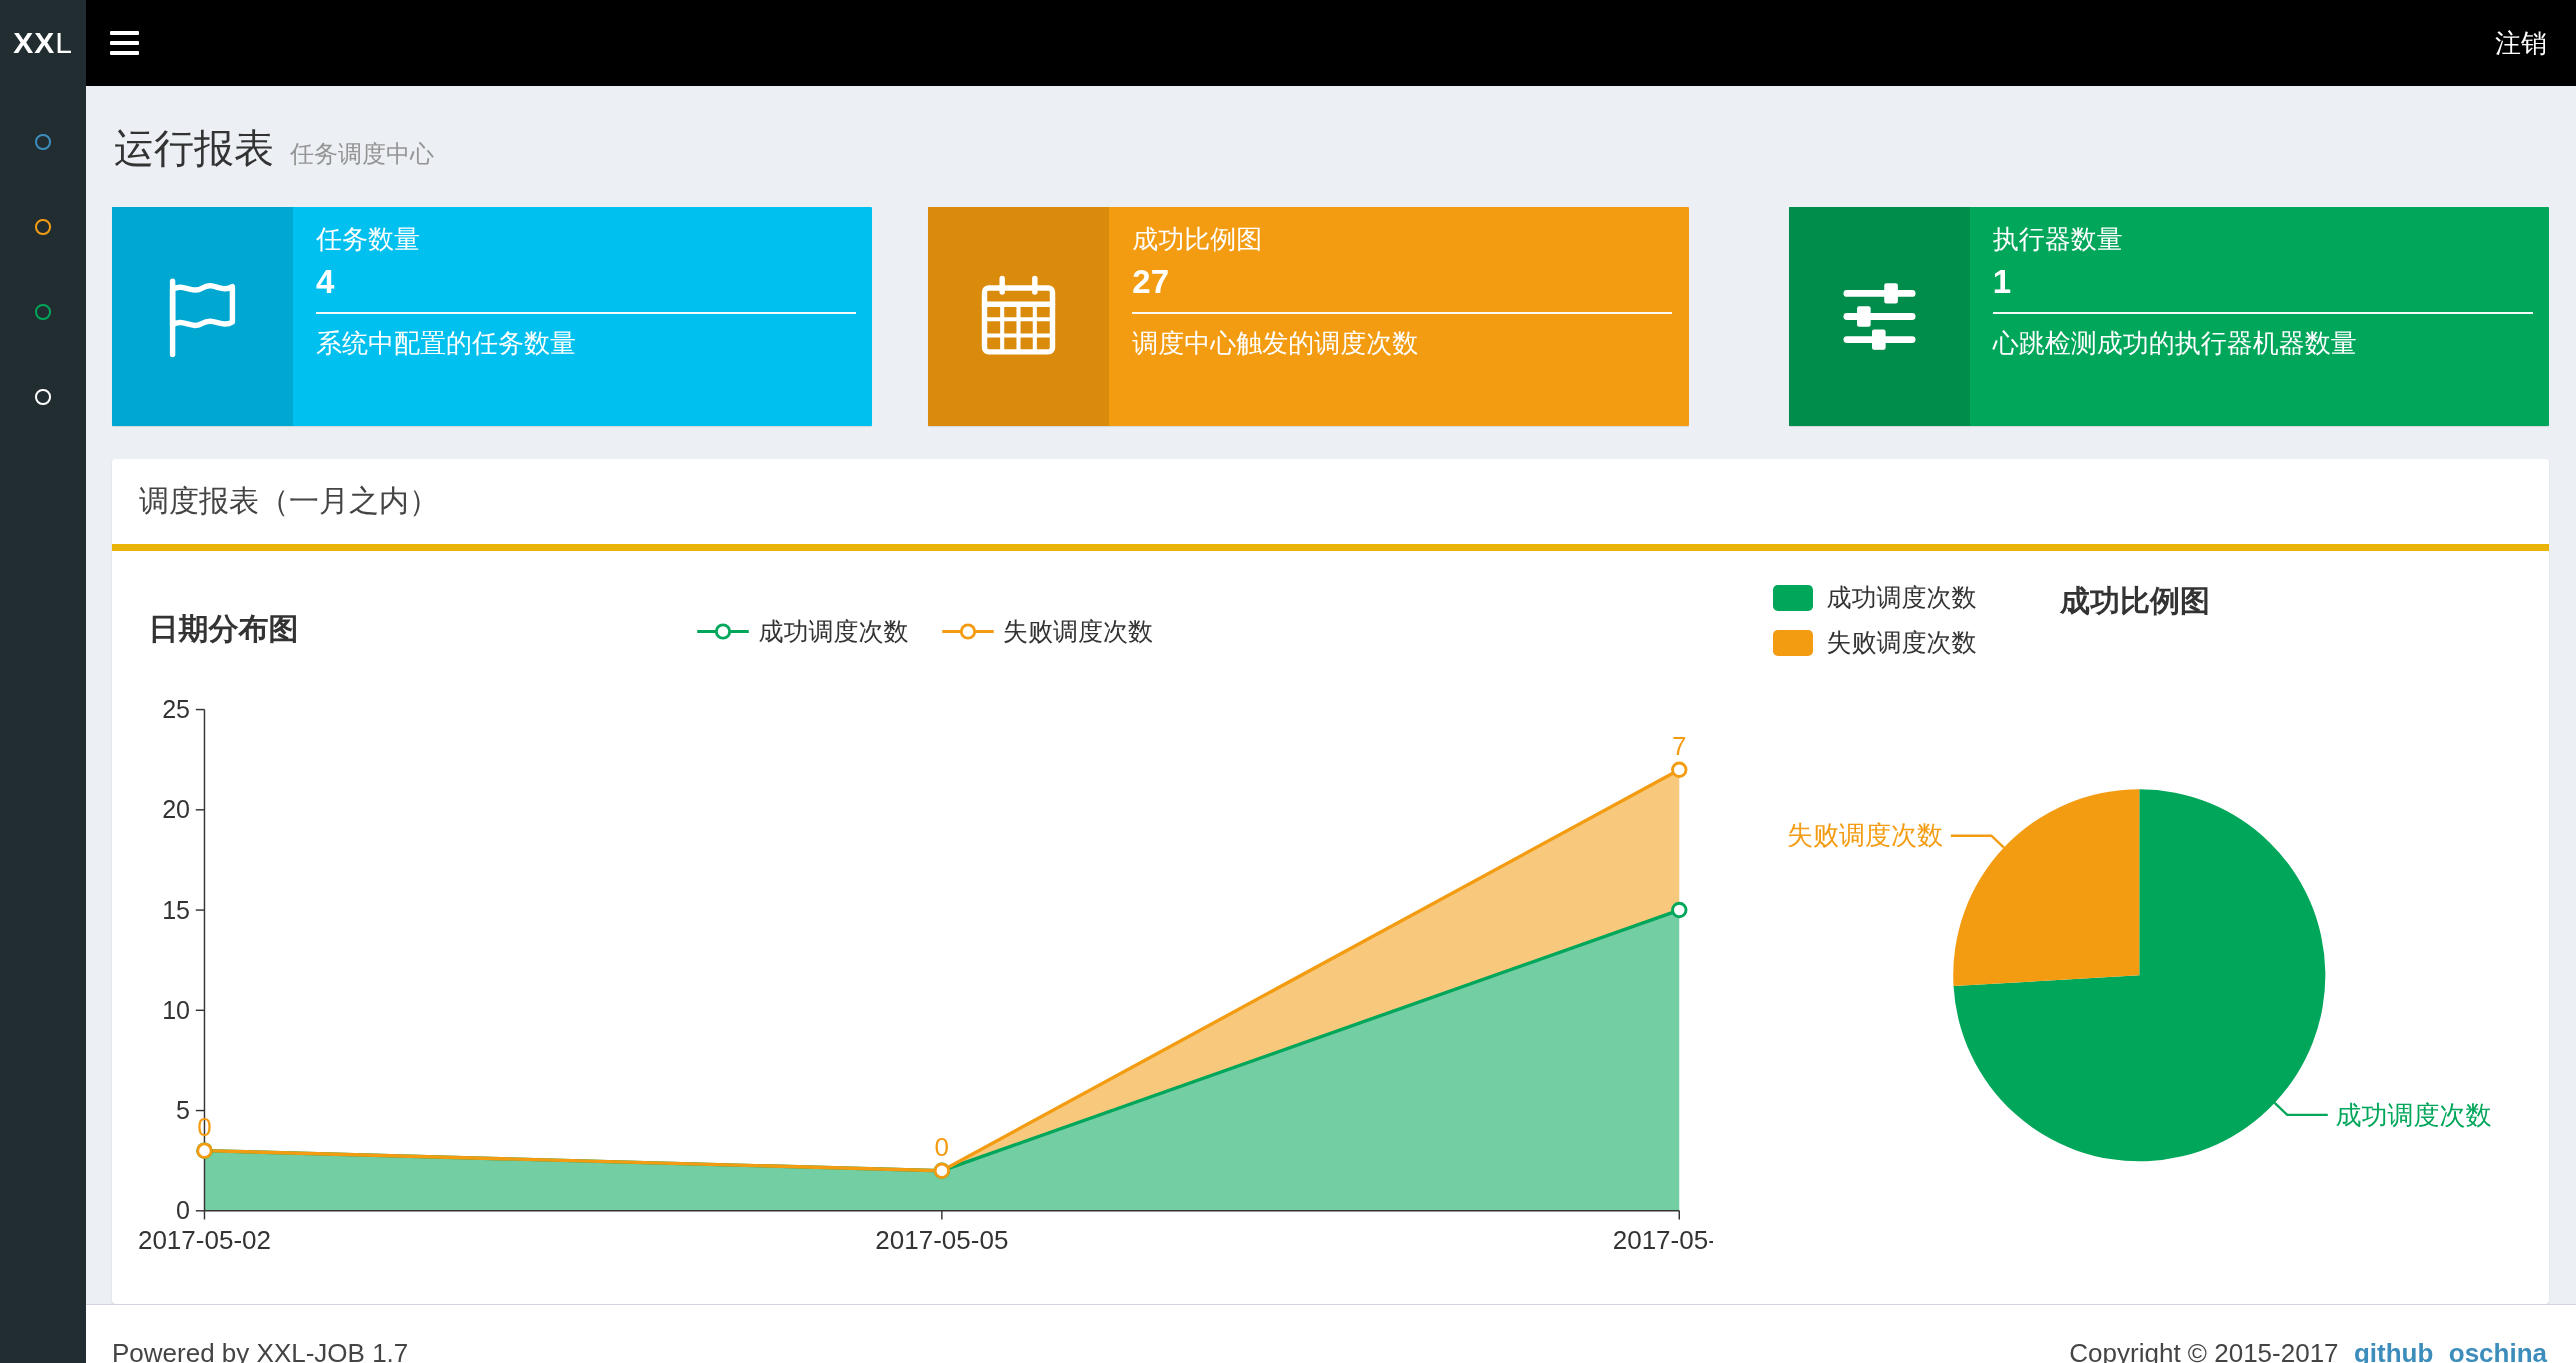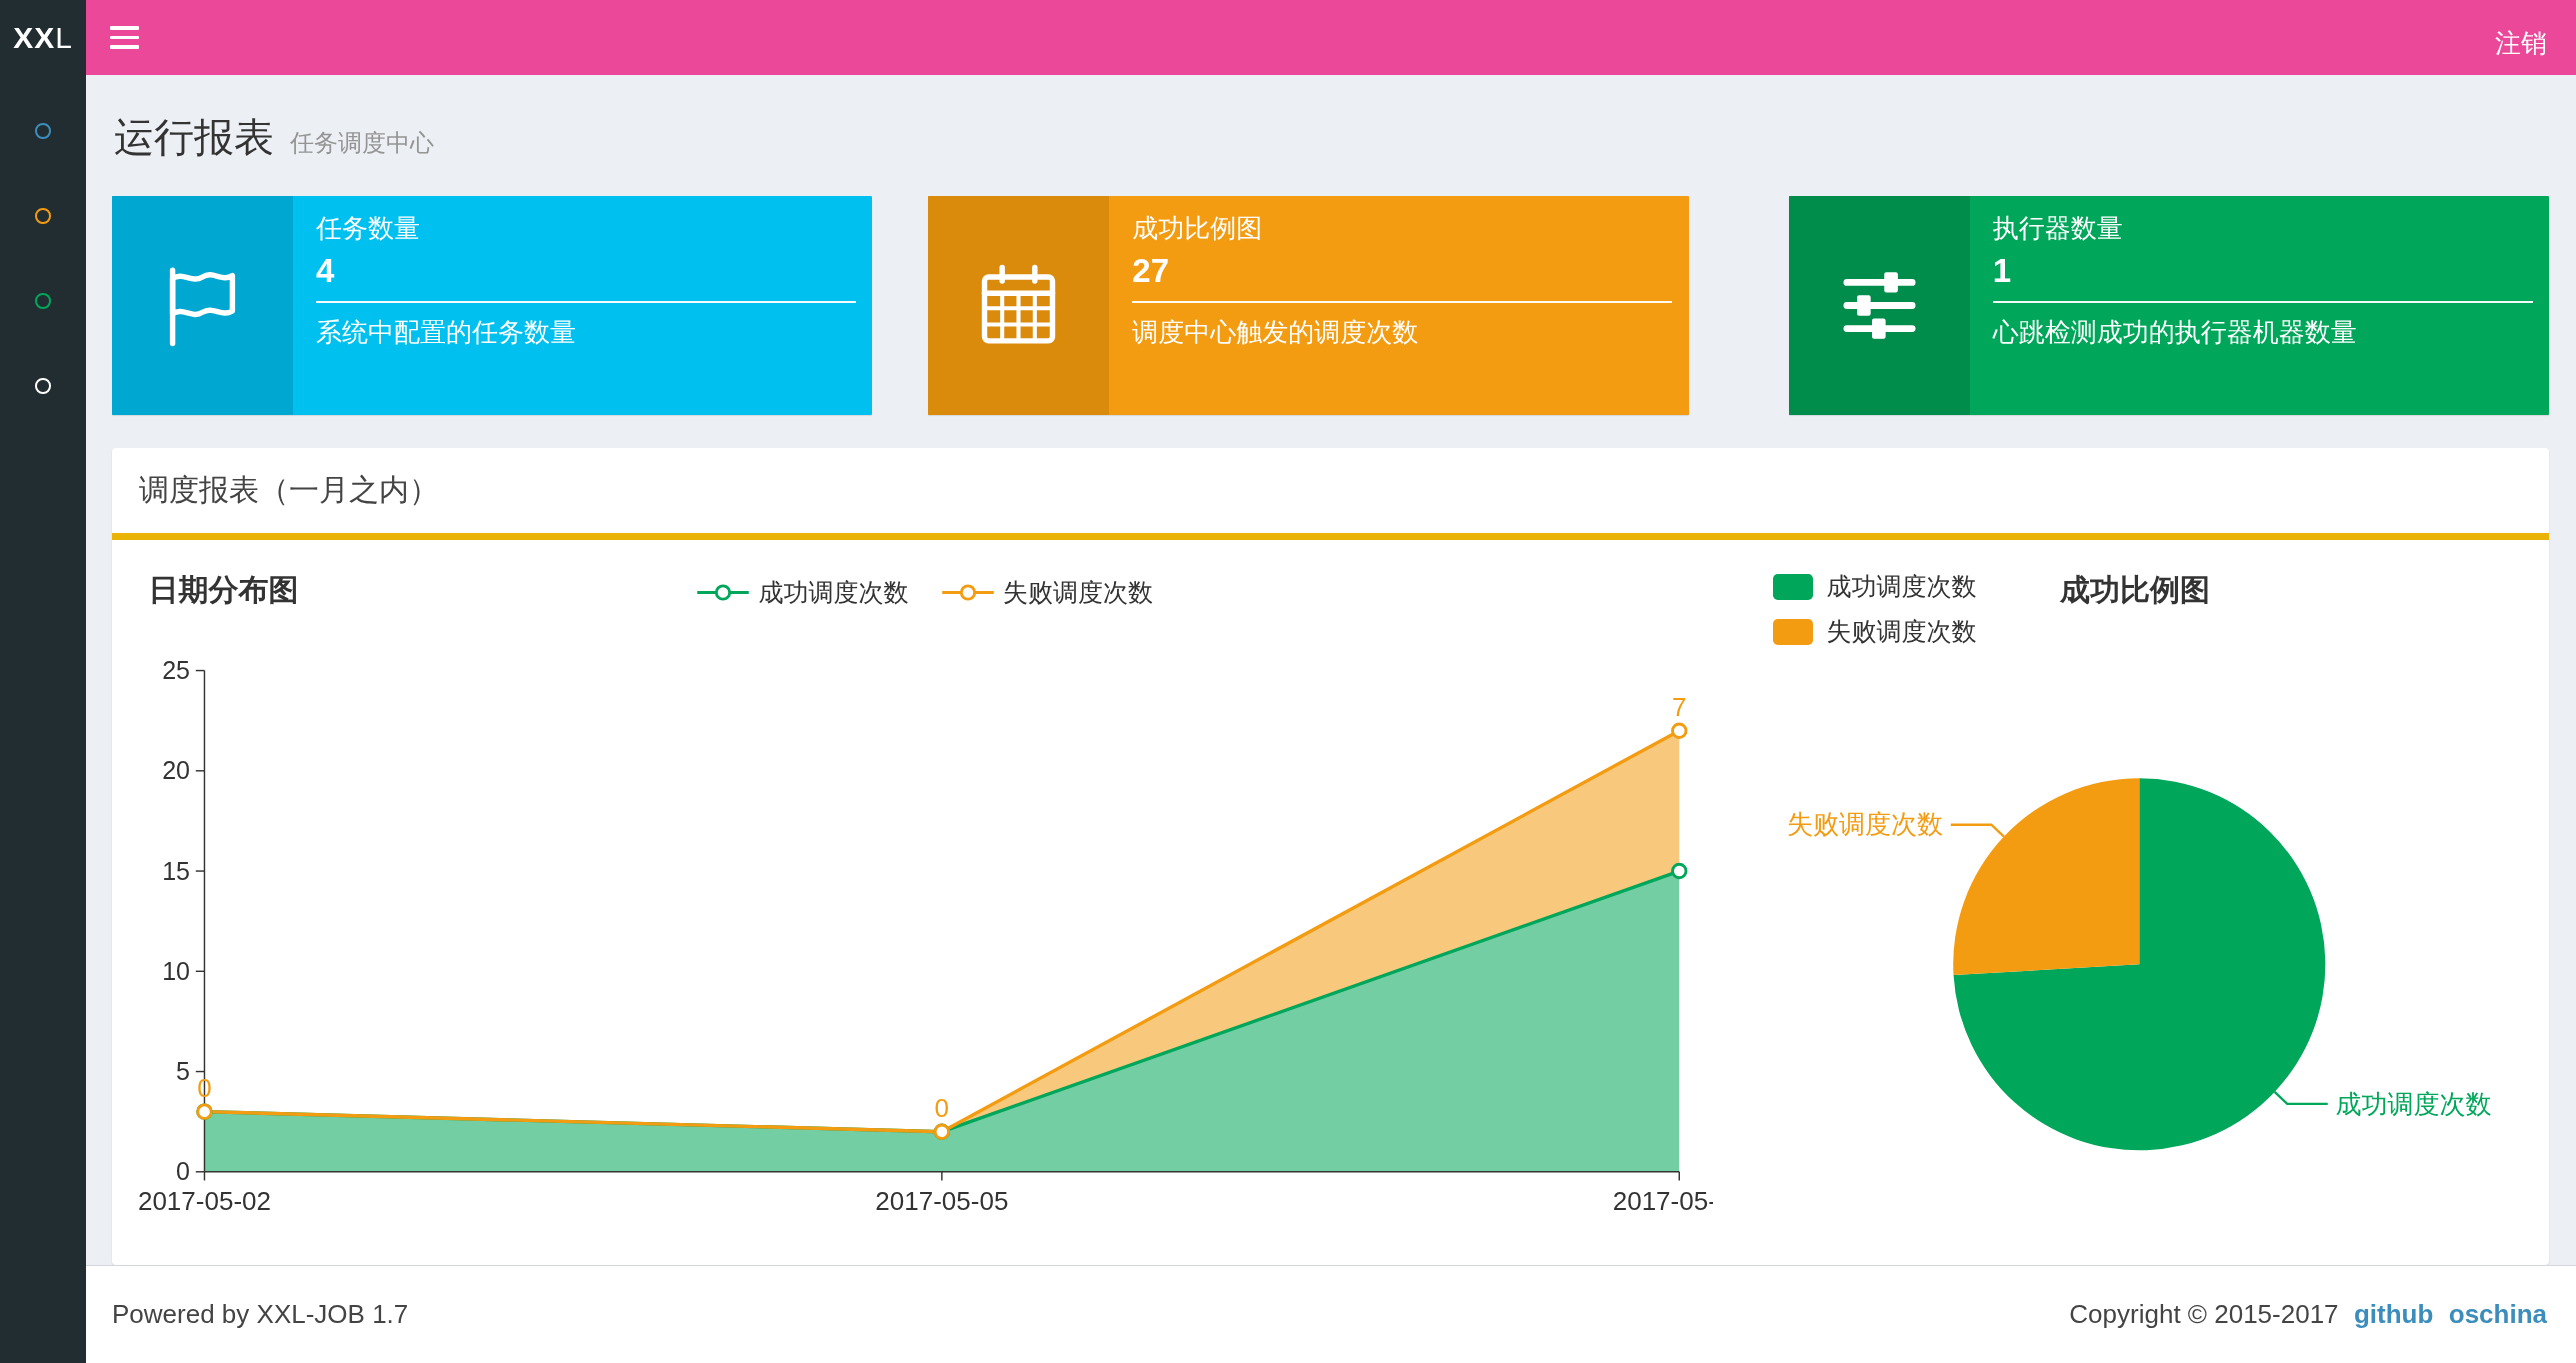--- a/index.html
+++ b/index.html
@@ -6,21 +6,21 @@
   html,body { width: 2576px; height: 1363px; }
   body {
     font-family: "Liberation Sans", "DejaVu Sans", sans-serif;
     background: #ecf0f5;
     color: #333;
     overflow: hidden;
   }
   svg { font-family: inherit; }
 
   
-  .navbar { height: 75px; background: #ec4899; display: flex; align-items: stretch; }
+  .navbar { height: 86px; background: #000000; display: flex; align-items: stretch; }
   .logo { width: 86px; background: #222d32; color: #fff; display: flex; align-items: center; justify-content: center; font-size: 30px; letter-spacing: 1px; }
   .logo b { font-weight: 700; }
   .hamburger { width: 77px; display: flex; flex-direction: column; align-items: center; justify-content: center; gap: 5.8px; cursor: pointer; background: transparent; border: none; }
   .hamburger span { width: 29px; height: 3.9px; background: #fff; border-radius: 1px; }
   .logout { margin-left: auto; color: #fff; font-size: 26px; line-height: 86px; padding: 0 29px; text-decoration: none; }
 
   
   .layout { display: flex; min-height: 1277px; }
   .sidebar { width: 86px; background: #222d32; padding-top: 13.5px; flex-shrink: 0; }
   .side-item { height: 85px; display: flex; align-items: center; justify-content: center; cursor: pointer; }
@@ -42,21 +42,21 @@
   .info-title { font-size: 26px; }
   .info-number { font-size: 33px; font-weight: 700; margin-top: 5.8px; }
   .info-hr { height: 1.9px; background: rgba(255,255,255,.95); margin: 11.6px 0 11.6px 0; }
   .info-desc { font-size: 26px; }
 
   
   .panel { margin-top: 33px; background: #fff; border-radius: 3.9px; box-shadow: 0 1px 1.9px rgba(0,0,0,.12); }
   .panel-header { padding: 22px 27px; font-size: 30px; color: #444; border-bottom: 7px solid #eab308; }
   .panel-body { padding: 29px 25px 40px 25px; }
   .charts { display: flex; gap: 58px; }
-  .chart-left { width: 1576px; flex-shrink: 0; }
+  .chart-left { width: 1576px; flex-shrink: 0; margin-top: 28px; }
   .chart-right { width: 752px; flex-shrink: 0; }
 
   .chart-left-header { position: relative; height: 58px; }
   .chart-title { position: absolute; left: 11.6px; top: 1.9px; font-size: 30px; font-weight: 700; color: #333; }
   .line-legend { position: absolute; left: 0; right: 0; top: 7.7px; display: flex; justify-content: center; gap: 33px; }
   .legend-item { display: flex; align-items: center; gap: 9.6px; font-size: 25px; color: #333; cursor: pointer; }
   .lg-marker { width: 52px; height: 21px; }
 
   .chart-right-header { position: relative; height: 106px; }
   .pie-legend { position: absolute; left: 1.9px; top: 1.9px; display: flex; flex-direction: column; gap: 11.6px; }

